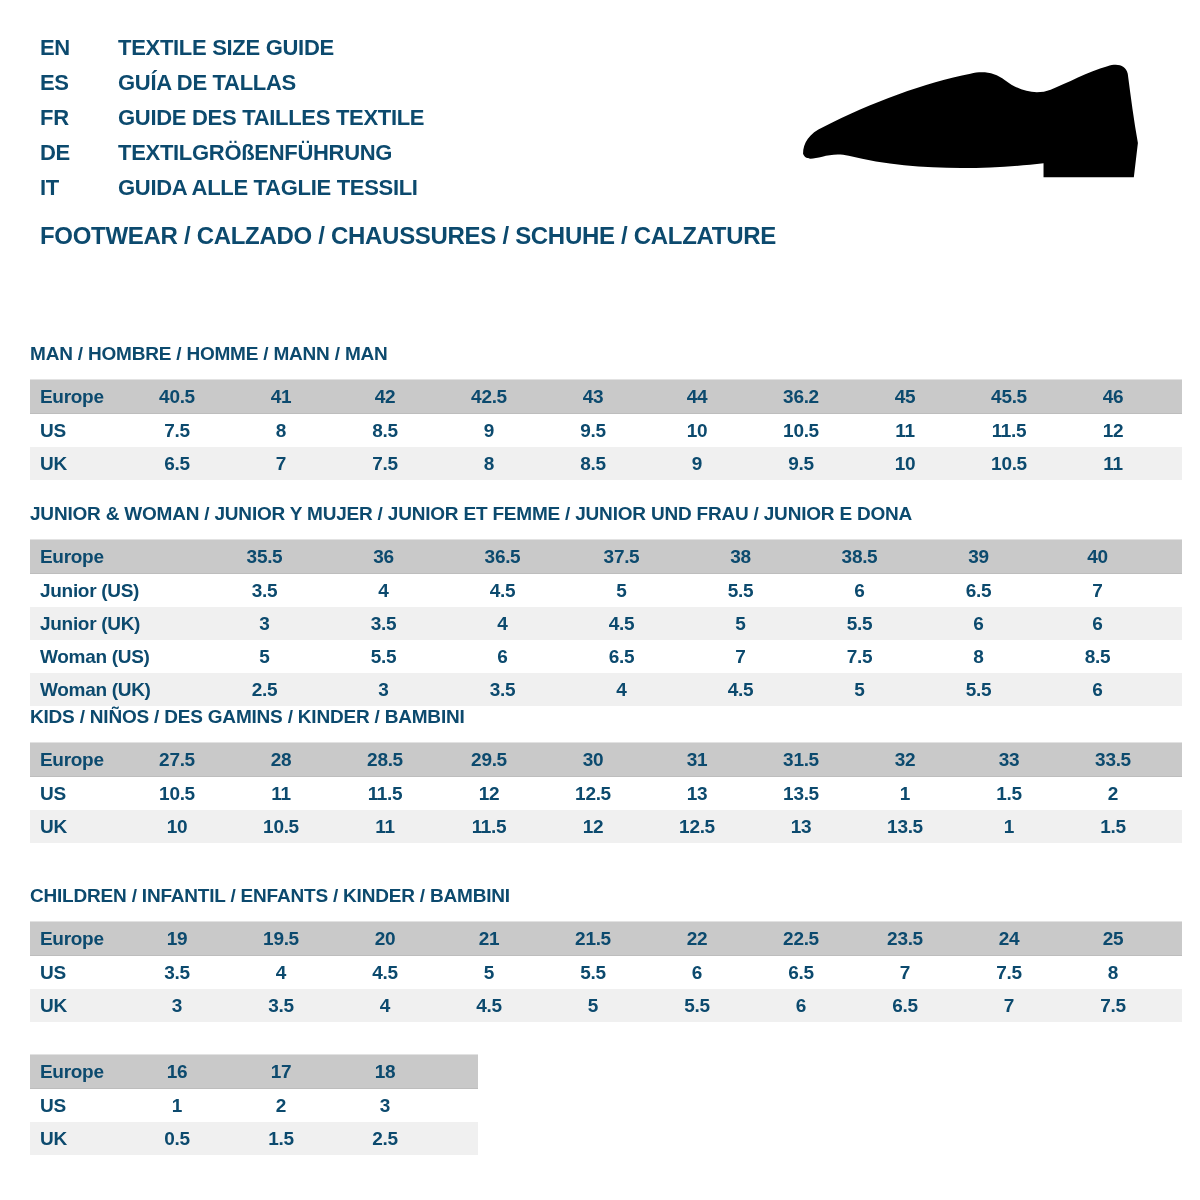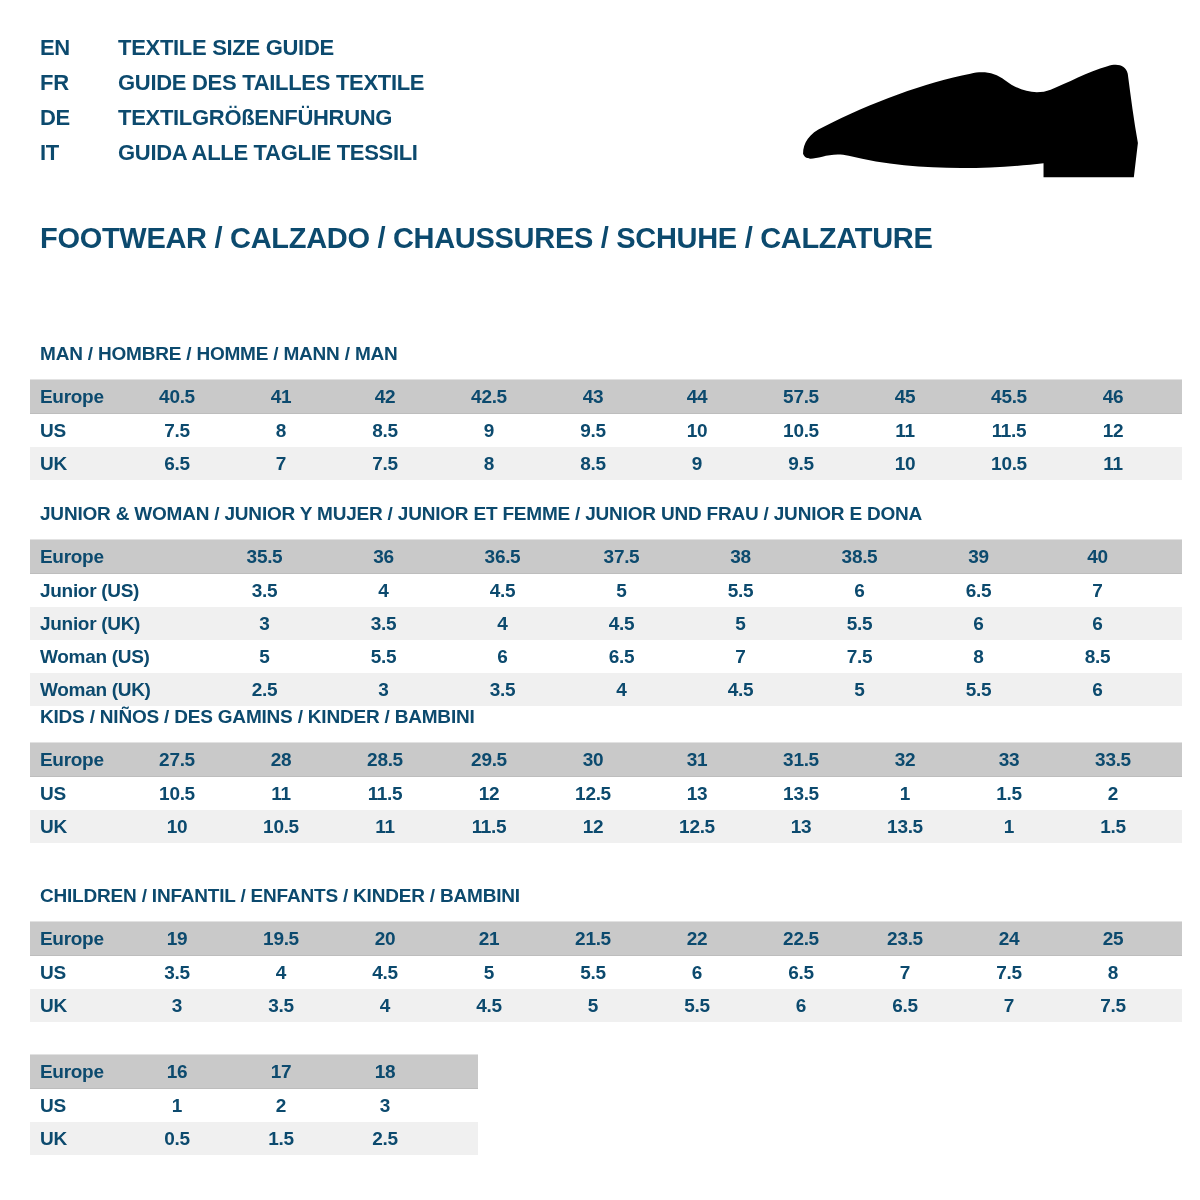--- a/index.html
+++ b/index.html
@@ -8,48 +8,52 @@
     font-family:"Liberation Sans",sans-serif;color:#0c4a6e;overflow:hidden;
   }
   
   .lang-block{position:absolute;left:40px;top:30px;}
   .lang-row{display:flex;height:35px;align-items:center;}
   .lang-code{width:78px;font-size:22px;font-weight:700;letter-spacing:-0.3px;}
   .lang-title{font-size:22px;font-weight:700;letter-spacing:-0.3px;white-space:pre;}
   
   .shoe{position:absolute;left:800px;top:62px;width:345px;height:128px;}
   
-  .category{position:absolute;left:40px;top:222px;font-size:29px;font-weight:700;letter-spacing:-0.3px;}
+  .category{position:absolute;left:40px;top:222px;font-size:24px;font-weight:700;letter-spacing:-0.3px;}
   
   .section{position:absolute;left:30px;width:1160px;}
   .sec-man{top:343px;}
   .sec-junior{top:503px;}
   .sec-kids{top:706px;}
   .sec-children{top:885px;}
   .sec-babies{top:1040px;}
-  .sec-heading{margin-left:10px;font-size:19px;font-weight:700;letter-spacing:-0.2px;line-height:22px;}
+  .sec-heading{font-size:19px;font-weight:700;letter-spacing:-0.2px;line-height:22px;}
   .table{width:1152px;margin-top:14px;}
   .sec-babies .table{width:448px;}
   .trow{display:flex;height:33px;align-items:center;font-size:19px;font-weight:700;}
   .trow.head{background:#c9c9c9;border-top:1px solid #e2e2e2;border-bottom:1px solid #bdbdbd;}
   .trow.alt{background:#f0f0f0;}
   .tlabel{width:85px;padding-left:10px;flex:none;letter-spacing:-0.3px;}
   .sec-junior .tlabel{width:165px;}
   .tcell{width:104px;flex:none;text-align:center;letter-spacing:-0.3px;}
   .sec-junior .tcell{width:119px;}
 </style>
 </head>
 <body>
 
 <div class="page">
 
   <div class="lang-block">
     <div class="lang-row">
       <span class="lang-code">EN</span>
       <span class="lang-title">TEXTILE SIZE GUIDE</span>
+    </div>
+    <div class="lang-row">
+      <span class="lang-code">ES</span>
+      <span class="lang-title">GUÍA DE TALLAS</span>
     </div>
     <div class="lang-row">
       <span class="lang-code">FR</span>
       <span class="lang-title">GUIDE DES TAILLES TEXTILE</span>
     </div>
     <div class="lang-row">
       <span class="lang-code">DE</span>
       <span class="lang-title">TEXTILGRÖßENFÜHRUNG</span>
     </div>
     <div class="lang-row">
@@ -82,21 +86,21 @@
     <div class="sec-heading">MAN / HOMBRE / HOMME / MANN / MAN</div>
     <div class="table">
         <div class="trow head">
           <div class="tlabel">Europe</div>
           <div class="tcell">40.5</div>
           <div class="tcell">41</div>
           <div class="tcell">42</div>
           <div class="tcell">42.5</div>
           <div class="tcell">43</div>
           <div class="tcell">44</div>
-          <div class="tcell">57.5</div>
+          <div class="tcell">36.2</div>
           <div class="tcell">45</div>
           <div class="tcell">45.5</div>
           <div class="tcell">46</div>
         </div>
         <div class="trow plain">
           <div class="tlabel">US</div>
           <div class="tcell">7.5</div>
           <div class="tcell">8</div>
           <div class="tcell">8.5</div>
           <div class="tcell">9</div>

